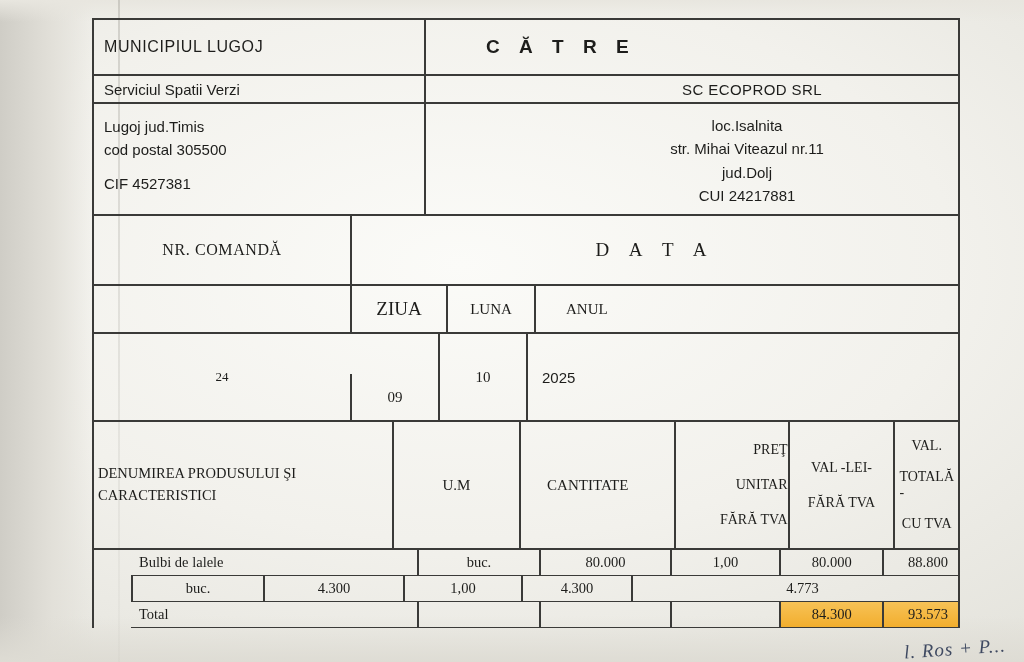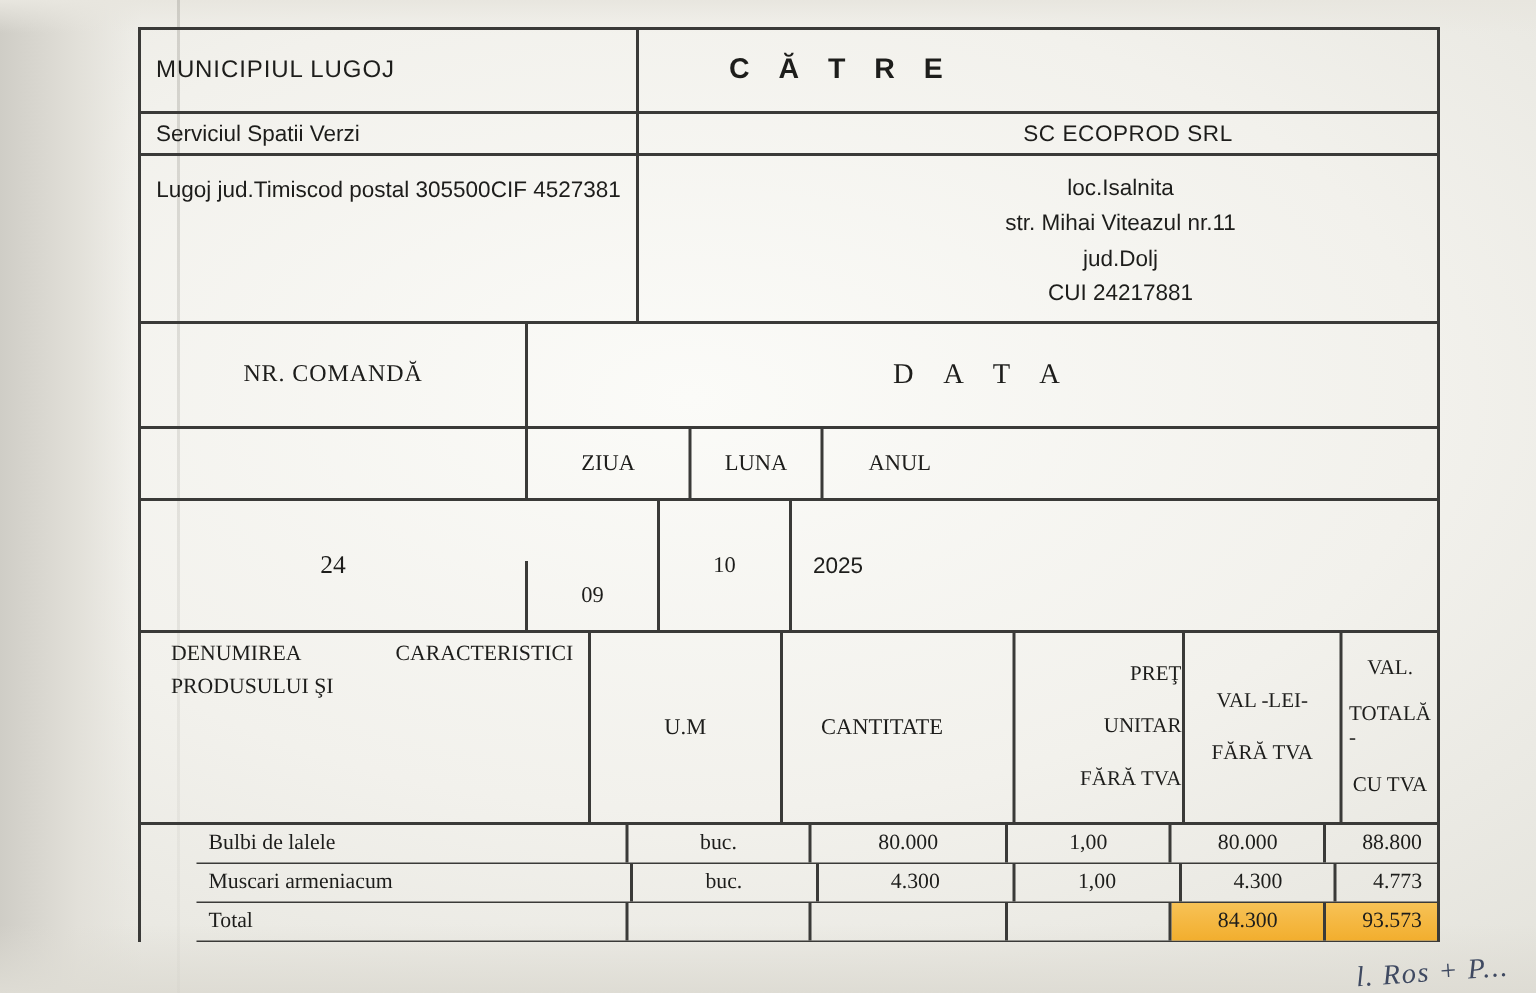--- a/index.html
+++ b/index.html
@@ -100,23 +100,23 @@
     flex: 1;
     justify-content: center;
     font-size: 15px;
     letter-spacing: .4px;
     padding-left: 130px;
   }
 
   .r-addr { height: 112px; align-items: stretch; }
   .c-addr-left {
     width: 330px;
-    flex-direction: row;
+    flex-direction: column;
     align-items: flex-start;
-    justify-content: center;
+    justify-content: flex-start;
     padding-top: 12px;
     font-size: 15px;
     line-height: 1.5;
   }
   .c-addr-left .gap { height: 12px; }
   .c-addr-right {
     flex: 1;
     flex-direction: column;
     align-items: center;
     justify-content: flex-start;
@@ -138,41 +138,41 @@
   .c-data {
     flex: 1;
     justify-content: center;
     font-size: 19px;
     letter-spacing: 8px;
     font-family: "Liberation Serif", serif;
   }
 
   .r-zla { height: 48px; }
   .c-empty-left { width: 256px; }
-  .c-ziua { width: 109px; justify-content: center; font-size: 15px; font-family:"Liberation Serif", serif; }
+  .c-ziua { width: 96px; justify-content: center; font-size: 19px; font-family:"Liberation Serif", serif; }
   .c-luna { width: 88px; justify-content: center; font-size: 15px; font-family:"Liberation Serif", serif; }
   .c-anul { flex: 1; justify-content: flex-start; padding-left: 30px; font-size: 15px; font-family:"Liberation Serif", serif; }
 
   .r-vals { height: 88px; }
-  .c-nrval { width: 256px; justify-content: center; font-size: 17px; font-family:"Liberation Serif", serif; }
+  .c-nrval { width: 256px; justify-content: center; font-size: 13px; font-family:"Liberation Serif", serif; }
   .c-zval { width: 88px; justify-content: center; font-size: 15px; font-family:"Liberation Serif", serif;margin-top:40px; }
   .c-lval { width: 88px; justify-content: center; font-size: 15px; font-family:"Liberation Serif", serif; }
   .c-aval { flex: 1; justify-content: flex-start; padding-left: 14px; font-size: 15px; font-family:Liberation Sans, sans-serif; }
 
   
   .r-colhead { height: 128px; align-items: stretch; }
   .c-den {
     width: 310px;
-    flex-direction: row;
+    flex-direction: column;
     align-items: flex-start;
     justify-content: center;
     font-size: 14.5px;
     line-height: 1.5;
     font-family: "Liberation Serif", serif;
-    padding-left: 20px;
+    padding-left: 4px;
   }
   .c-um { width: 132px; justify-content: center; font-size: 15px; font-family:"Liberation Serif", serif; }
   .c-cant { width: 140px; justify-content: center; font-size: 15px; font-family:"Liberation Serif", serif; }
   .c-pret {
     width: 118px;
     flex-direction: column;
     align-items: flex-end;
     justify-content: space-around;
     font-size: 14px;
     font-family:"Liberation Serif", serif;
@@ -307,21 +307,20 @@
   <div class="row r-item">
     <div class="cell i-den">Bulbi de lalele</div>
     <div class="cell i-um bl">buc.</div>
     <div class="cell i-cant bl">80.000</div>
     <div class="cell i-pret bl">1,00</div>
     <div class="cell i-vallei bl">80.000</div>
     <div class="cell i-valtot bl">88.800</div>
   </div>
 
   <div class="row r-item">
-    <div class="cell i-den">Muscari armeniacum</div>
     <div class="cell i-um bl">buc.</div>
     <div class="cell i-cant bl">4.300</div>
     <div class="cell i-pret bl">1,00</div>
     <div class="cell i-vallei bl">4.300</div>
     <div class="cell i-valtot bl">4.773</div>
   </div>
 
   <div class="row r-item">
     <div class="cell i-den">Total</div>
     <div class="cell i-um bl"></div>

